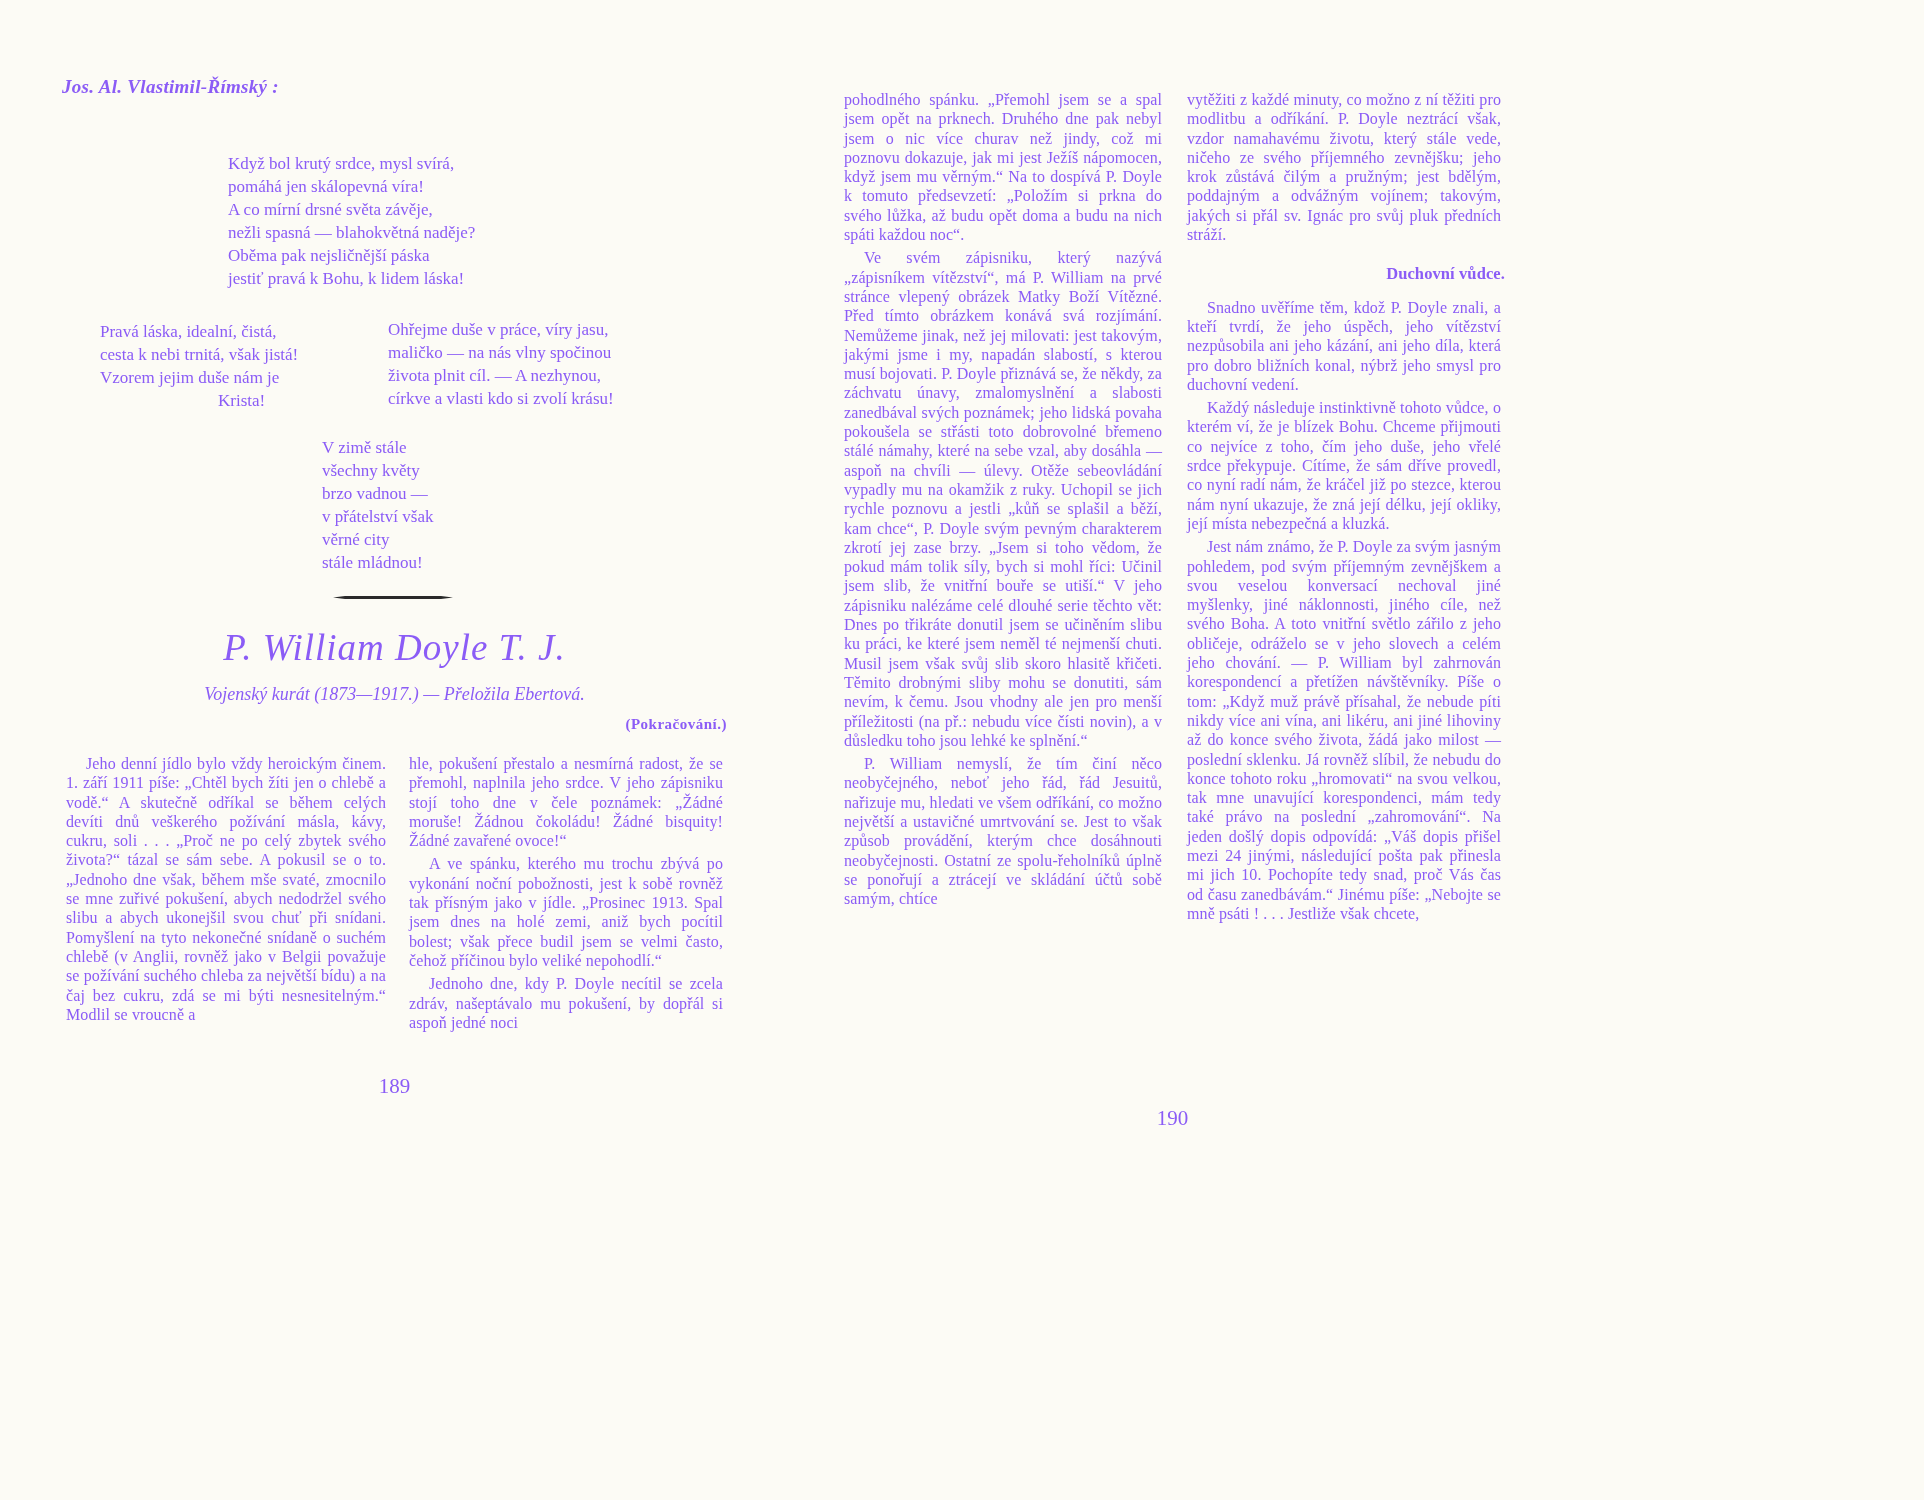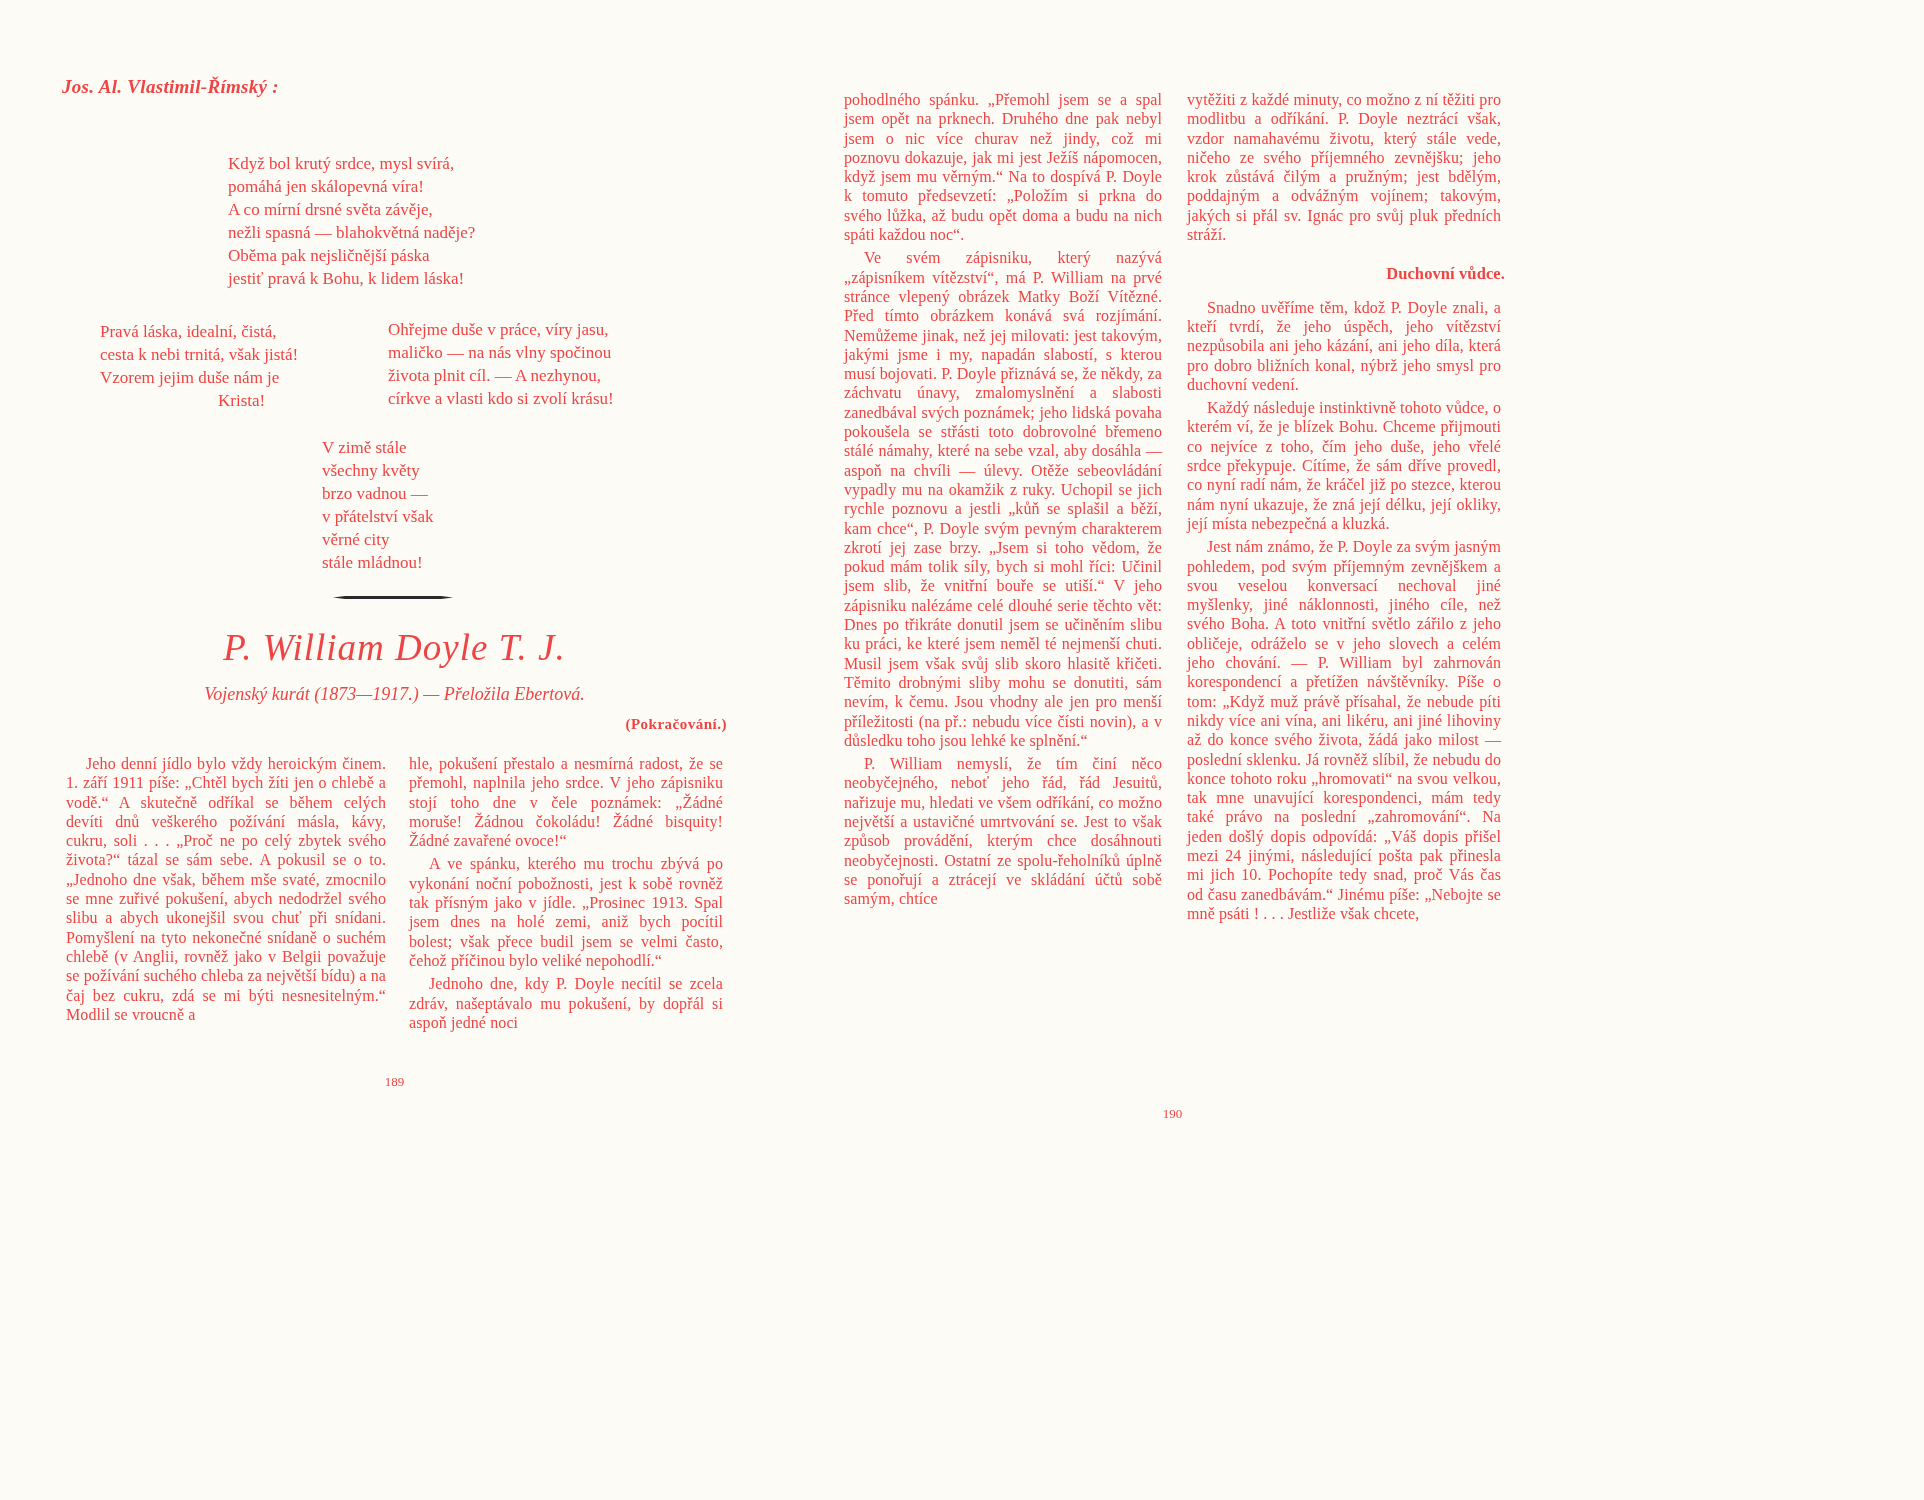--- a/index.html
+++ b/index.html
@@ -1,18 +1,18 @@
 <!DOCTYPE html>
 <html><head>
 <meta charset="utf-8">
 <style>
   html,body { margin:0; padding:0; background:#e9e7e0; }
   #canvas {
     position:relative; width:1924px; height:1500px;
-    background:#fcfbf5; color:#ef4444;
+    background:#fcfbf5; color:#8b5cf6;
     font-family:"Liberation Serif","DejaVu Serif",serif;
     overflow:hidden;
   }
   .author {
     position:absolute; left:62px; top:76px;
     font-size:19px; font-style:italic; font-weight:bold; letter-spacing:0.3px;
   }
   .poem-title {
     position:absolute; left:62px; top:112px; width:665px; text-align:center;
     font-size:21px; font-style:italic; letter-spacing:7px;
@@ -47,21 +47,21 @@
   .col p { margin:4px; text-indent:20px; }
   .col p.noindent { text-indent:0; }
   .lp-c1 { left:62px;  top:750px; width:328px; }
   .lp-c2 { left:405px; top:750px; width:322px; }
   .rp-c1 { left:840px; top:86px;  width:326px; }
   .rp-c2 { left:1183px; top:86px; width:322px; }
   .heading {
     text-align:right; font-weight:bold; font-size:16.5px;
     margin:20px 0 14px 0; text-indent:0;
   }
-  .pagenum { position:absolute; font-size:13px; }
+  .pagenum { position:absolute; font-size:21px; }
   .p189 { left:62px;  top:1074px; width:665px; text-align:center; }
   .p190 { left:840px; top:1106px; width:665px; text-align:center; }
 </style>
 </head>
 <body>
 
 <div id="canvas">
 
   <div class="author">Jos. Al. Vlastimil-Římský :</div>
 

